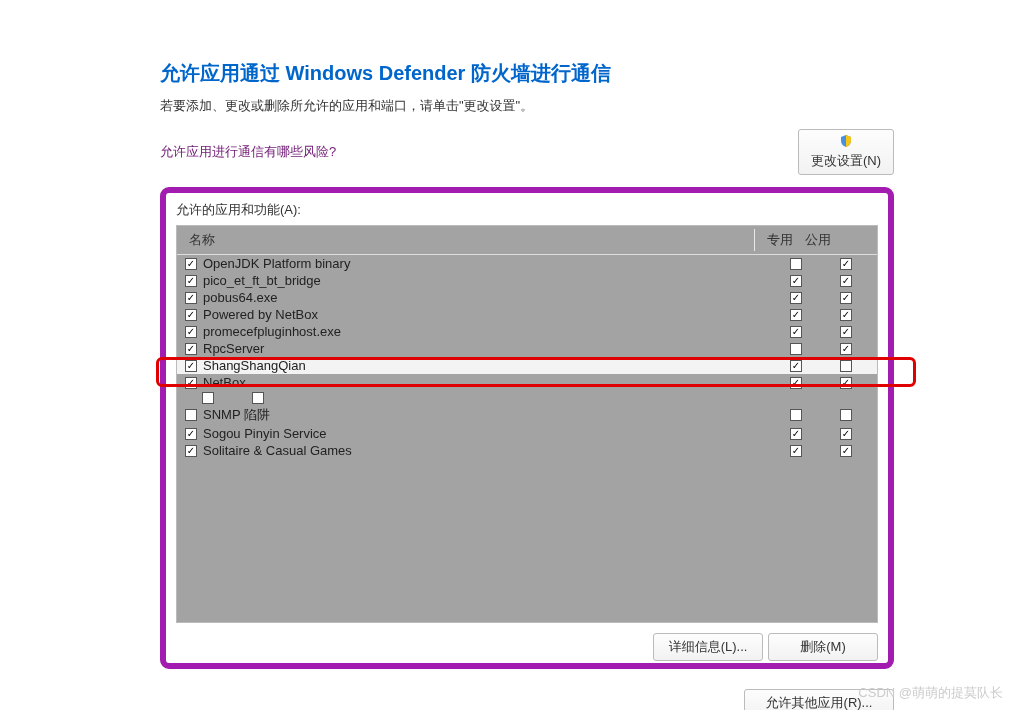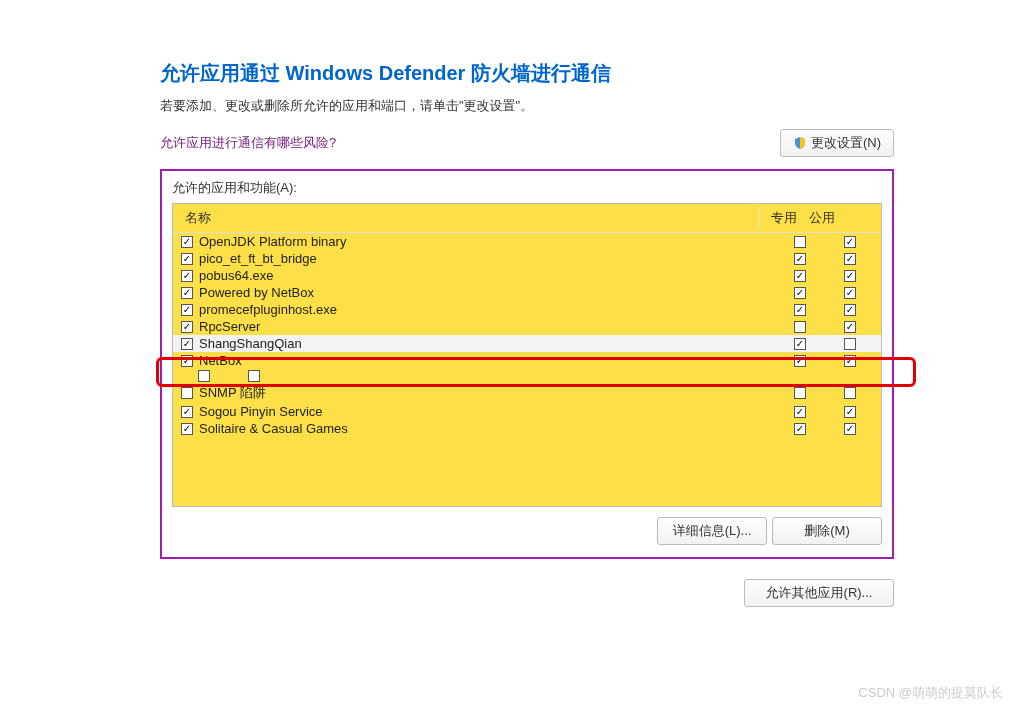--- a/index.html
+++ b/index.html
@@ -43,42 +43,43 @@
     border: 1px solid #bbb;
     border-radius: 3px;
     padding: 4px 12px;
     cursor: pointer;
     font-size: 13px;
     font-family: inherit;
     color: #333;
     display: inline-flex;
     align-items: center;
     gap: 4px;
+    flex-direction: column;
   }
   .shield-icon {
     display: inline-block;
     width: 14px; height: 14px;
   }
   .panel {
-    border: 2px solid #a21caf;
-    border-radius: 0;
-    padding: 8px 10px 12px 10px;
+    border: 6px solid #a21caf;
+    border-radius: 9px;
+    padding: 8px 10px 2px 10px;
     position: relative;
   }
   .panel-label {
     font-size: 13px;
     margin-bottom: 6px;
   }
   .list-container {
     border: 1px solid #bbb;
-    background: #fde047;
+    background: #a3a3a3;
     position: relative;
     display: flex;
     flex-direction: column;
-    height: 304px;
+    height: 398px;
   }
   .list-header {
     display: flex;
     align-items: center;
     border-bottom: 1px solid #ddd;
     padding: 3px 22px 3px 8px;
     font-size: 13px;
     color: #333;
     flex-shrink: 0;
   }

